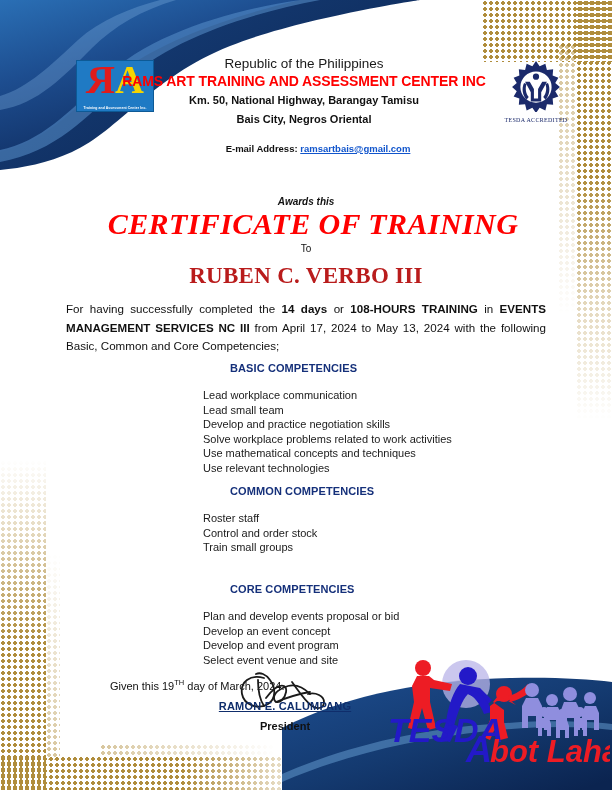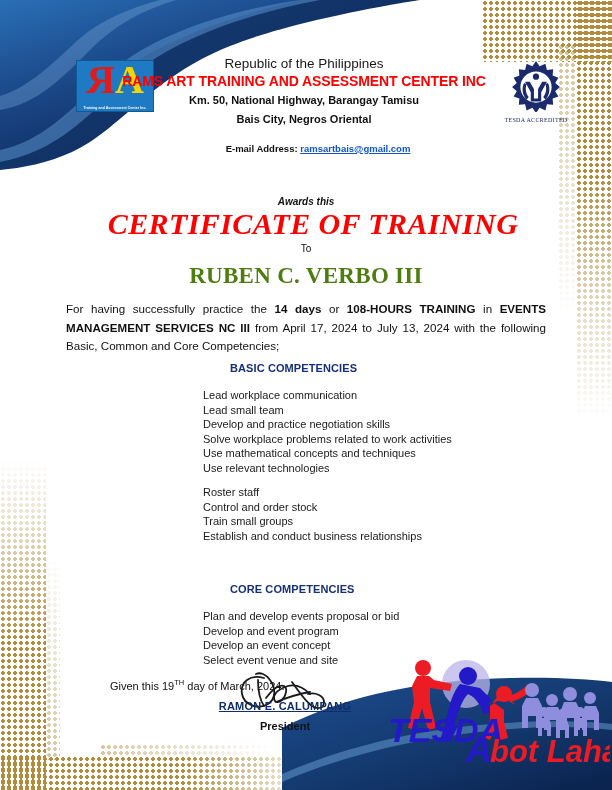--- a/index.html
+++ b/index.html
@@ -246,21 +246,21 @@
   }
   .recipient {
     position: absolute;
     top: 263px;
     left: 0;
     width: 612px;
     text-align: center;
     font-family: "Liberation Serif", serif;
     font-weight: bold;
     font-size: 23px;
-    color: #4d7c0f;
+    color: #b91c1c;
     letter-spacing: 0.3px;
   }
 
   
   .body-par {
     position: absolute;
     top: 300px;
     left: 66px;
     width: 480px;
     font-size: 11.6px;
@@ -412,50 +412,50 @@
       <div class="seal-caption">TESDA ACCREDITED</div>
     </div>
   </div>
 
   <div class="awards-this">Awards this</div>
   <div class="cert-title">CERTIFICATE OF TRAINING</div>
   <div class="to-word">To</div>
   <div class="recipient">RUBEN C. VERBO III</div>
 
   <div class="body-par">
-    <span>For  having successfully practice  the </span><b>14 days</b><span> or </span><b>108-HOURS TRAINING</b><span> in </span><b>EVENTS MANAGEMENT  SERVICES NC III</b><span> from </span><span>April 17, 2024</span><span> to </span><span>July 13, 2024</span><span> with the following Basic, Common  and Core Competencies;</span>
+    <span>For  having successfully completed  the </span><b>14 days</b><span> or </span><b>108-HOURS TRAINING</b><span> in </span><b>EVENTS MANAGEMENT  SERVICES NC III</b><span> from </span><span>April 17, 2024</span><span> to </span><span>May 13, 2024</span><span> with the following Basic, Common  and Core Competencies;</span>
   </div>
 
   <div class="comp-section sec-basic">
     <div class="comp-heading">BASIC COMPETENCIES</div>
     <ul class="comp-list">
       <li>Lead workplace communication</li>
       <li>Lead small team</li>
       <li>Develop and practice negotiation skills</li>
       <li>Solve workplace problems related to work activities</li>
       <li>Use mathematical concepts and techniques</li>
       <li>Use relevant technologies</li>
     </ul>
   </div>
 
   <div class="comp-section sec-common">
+    <div class="comp-heading">COMMON COMPETENCIES</div>
     <ul class="comp-list">
       <li>Roster staff</li>
       <li>Control and order stock</li>
       <li>Train small groups</li>
-      <li>Establish and conduct business relationships</li>
     </ul>
   </div>
 
   <div class="comp-section sec-core">
     <div class="comp-heading">CORE COMPETENCIES</div>
     <ul class="comp-list">
       <li>Plan and develop events proposal or bid</li>
+      <li>Develop an event concept</li>
       <li>Develop and event program</li>
-      <li>Develop an event concept</li>
       <li>Select event venue and site</li>
     </ul>
   </div>
 
   <div class="given-line">
     <span>Given this 19</span><sup>TH</sup><span> day of March, 2024.</span>
   </div>
 
   <svg class="swoosh swoosh-bottom" width="330" height="120" viewBox="0 0 330 120">
     <defs>

